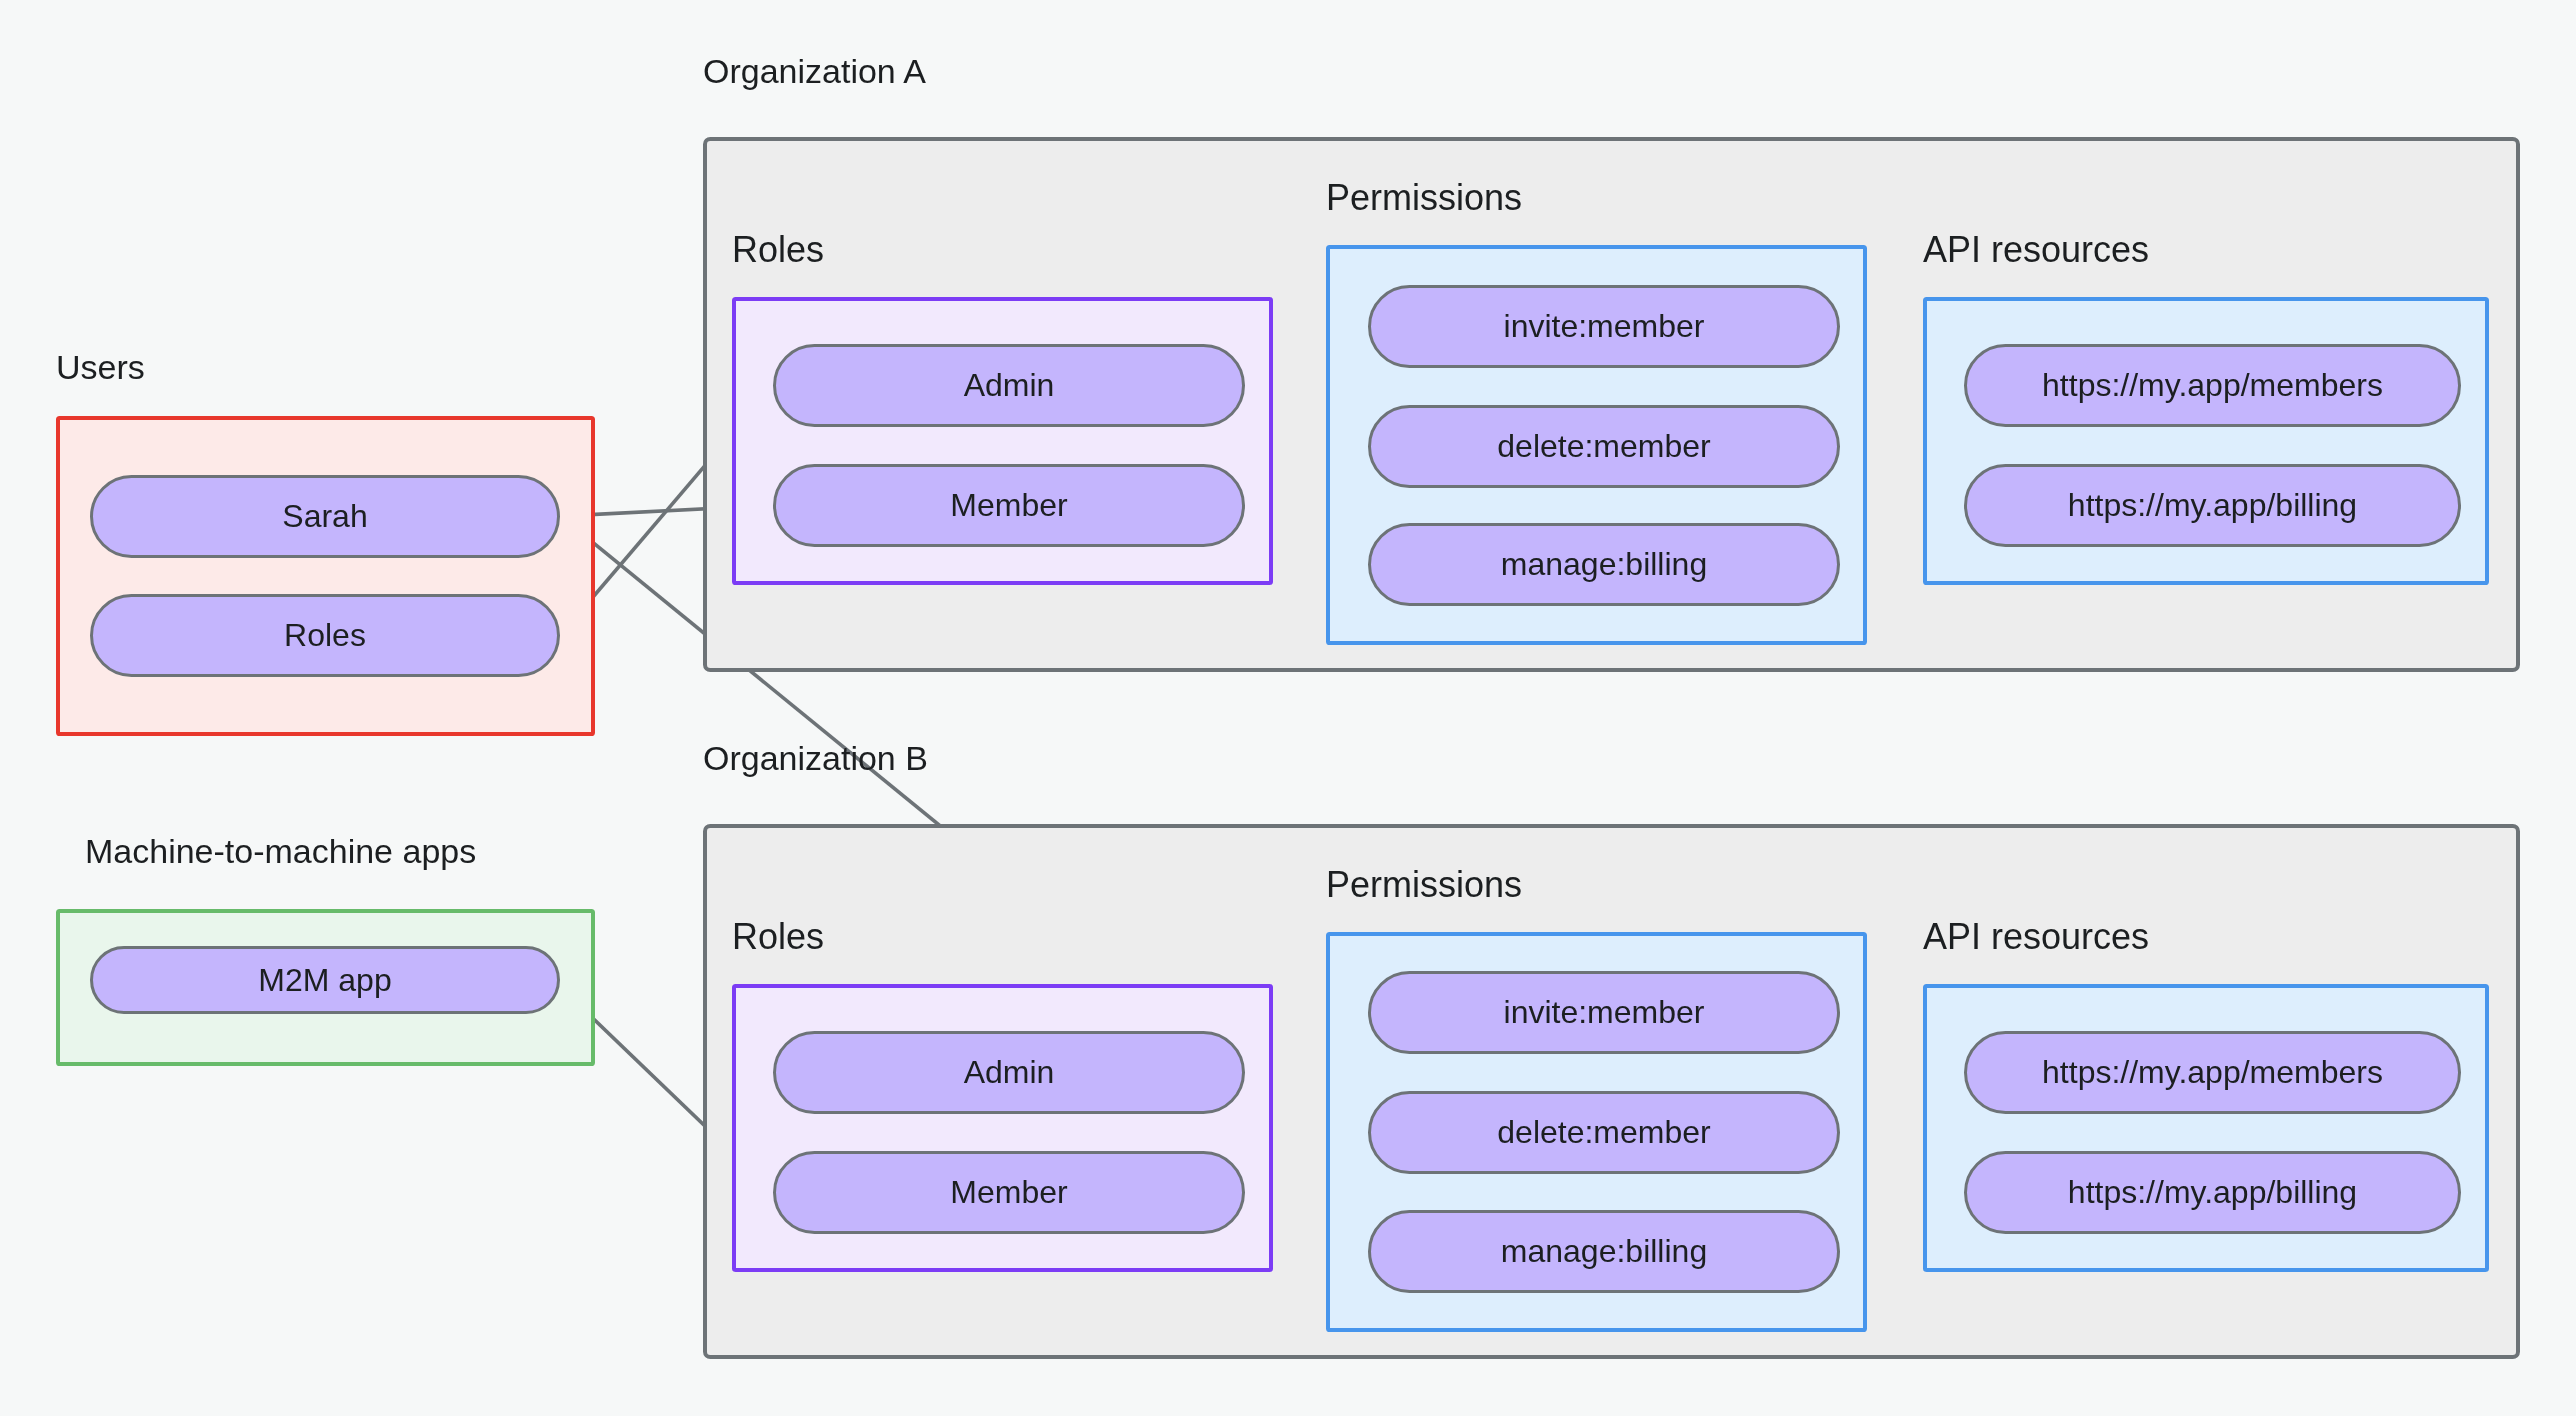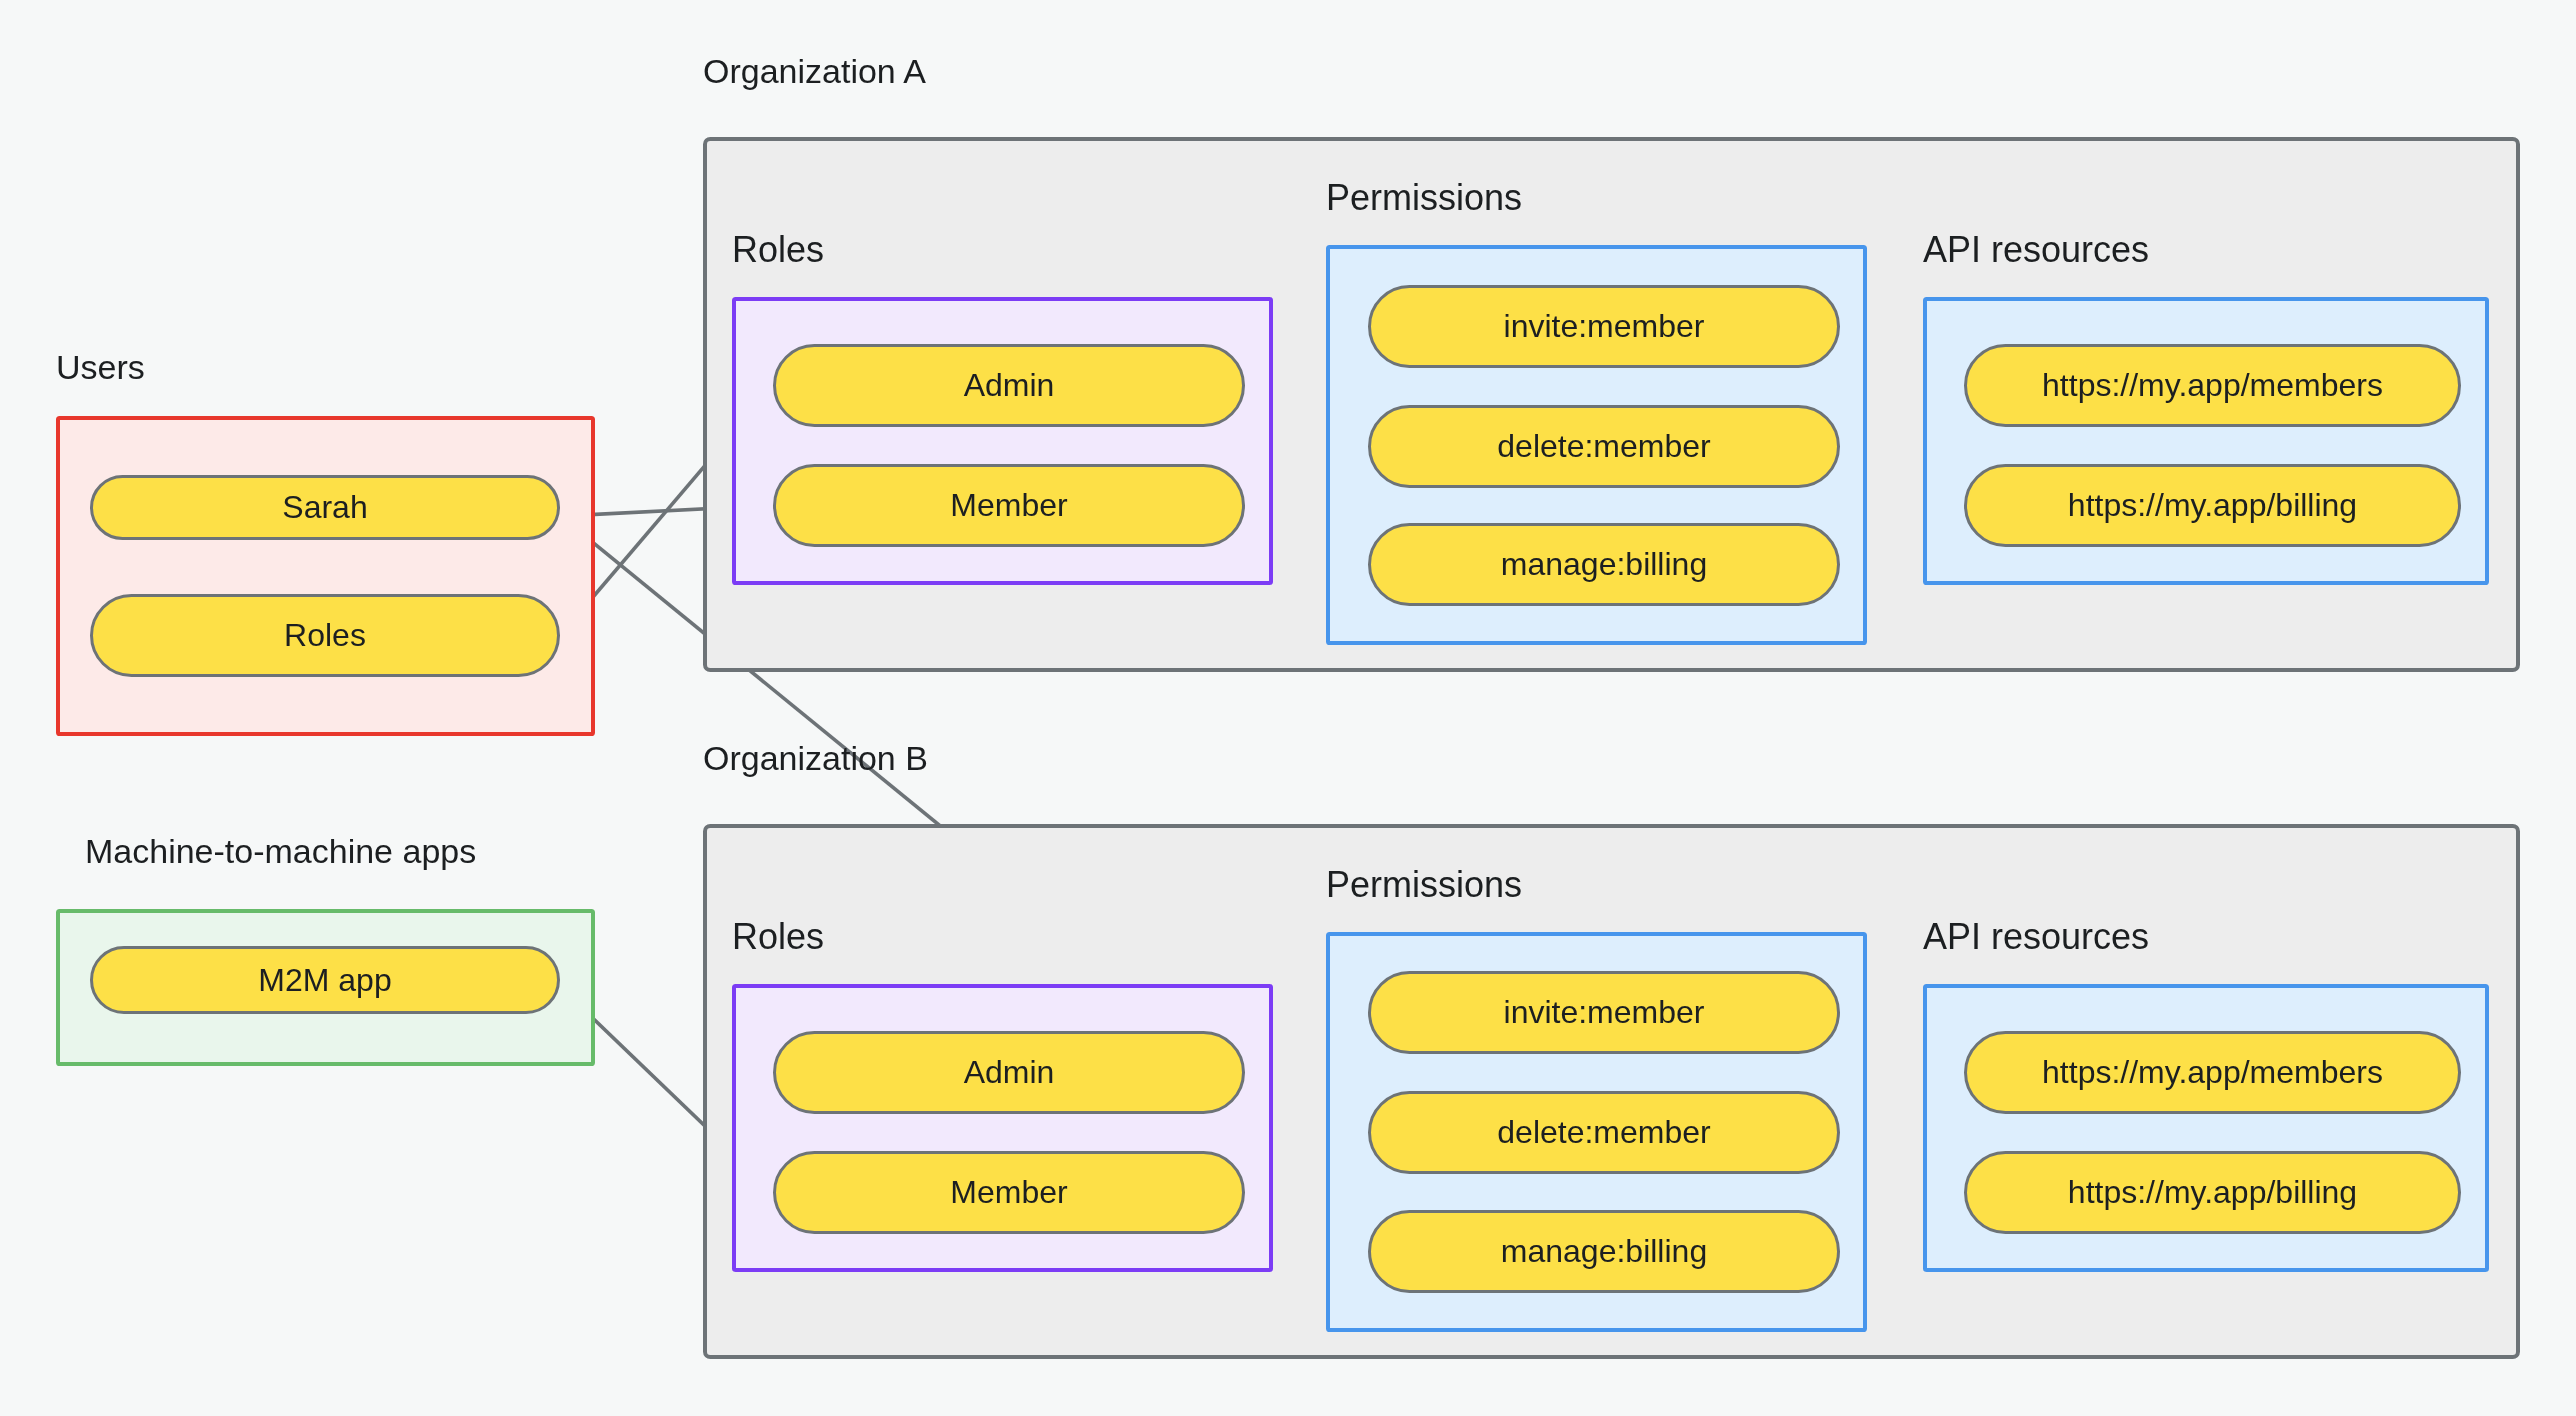--- a/index.html
+++ b/index.html
@@ -82,21 +82,21 @@
   .box-api {
     border: 4.5px solid #4795ec;
     background: #ddeefd;
     border-radius: 3.6px;
   }
 
   
   .pill {
     position: absolute;
     box-sizing: border-box;
-    background: #fde047;
+    background: #c4b5fd;
     border: 3.6px solid #6d7377;
     border-radius: 900px;
     display: flex;
     align-items: center;
     justify-content: center;
     font-size: 32px;
     color: #1c1f21;
     white-space: nowrap;
     z-index: 3;
   }
@@ -150,21 +150,21 @@
       <circle cx="1518" cy="1389" r="9"></circle>
       <circle cx="2180" cy="1190" r="9"></circle>
       <circle cx="2180" cy="1323" r="9"></circle>
     </g>
   </svg>
 
   <div class="group-label" style="left:56px; top:350px;">Users</div>
 
   <div class="box box-users" style="left:56px; top:416px; width:539px; height:320px;"></div>
 
-  <div class="pill" style="left:90px; top:475px; width:470px; height:65px;">Sarah</div>
+  <div class="pill" style="left:90px; top:475px; width:470px; height:83px;">Sarah</div>
 
   <div class="pill" style="left:90px; top:594px; width:470px; height:83px;">Roles</div>
 
   <div class="group-label" style="left:40px; top:834px;margin-left:45px;">Machine-to-machine apps</div>
 
   <div class="box box-m2m" style="left:56px; top:909px; width:539px; height:157px;"></div>
 
   <div class="pill" style="left:90px; top:946px; width:470px; height:68px;">M2M app</div>
 
   <div class="group-label" style="left:703px; top:54px;">Organization A</div>

